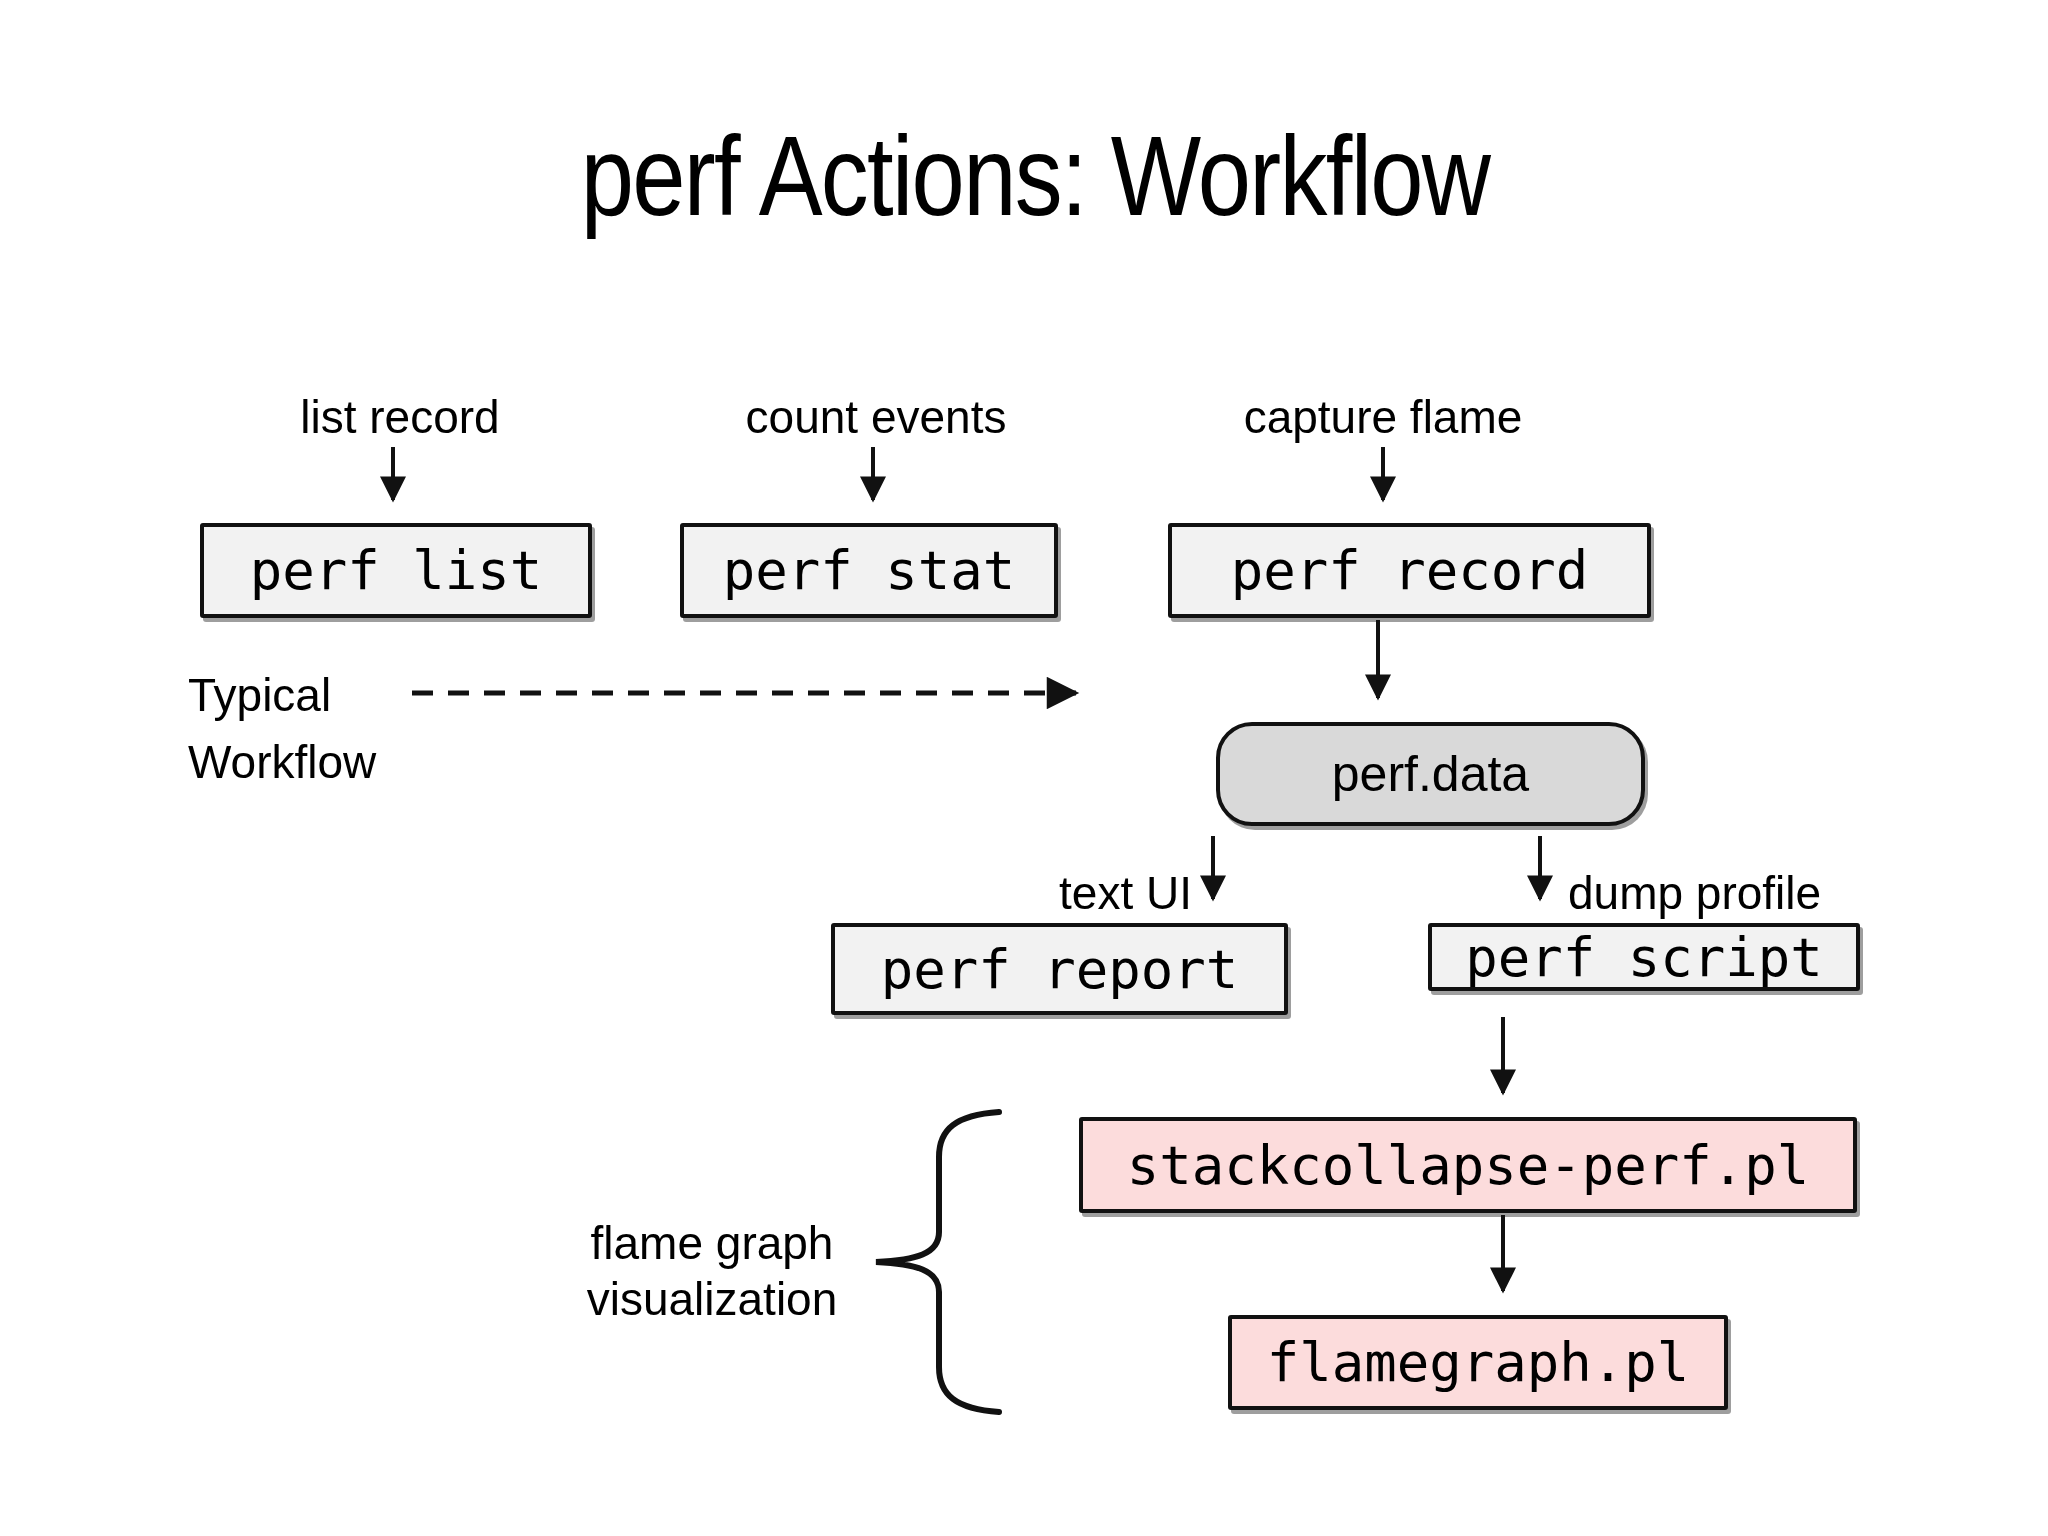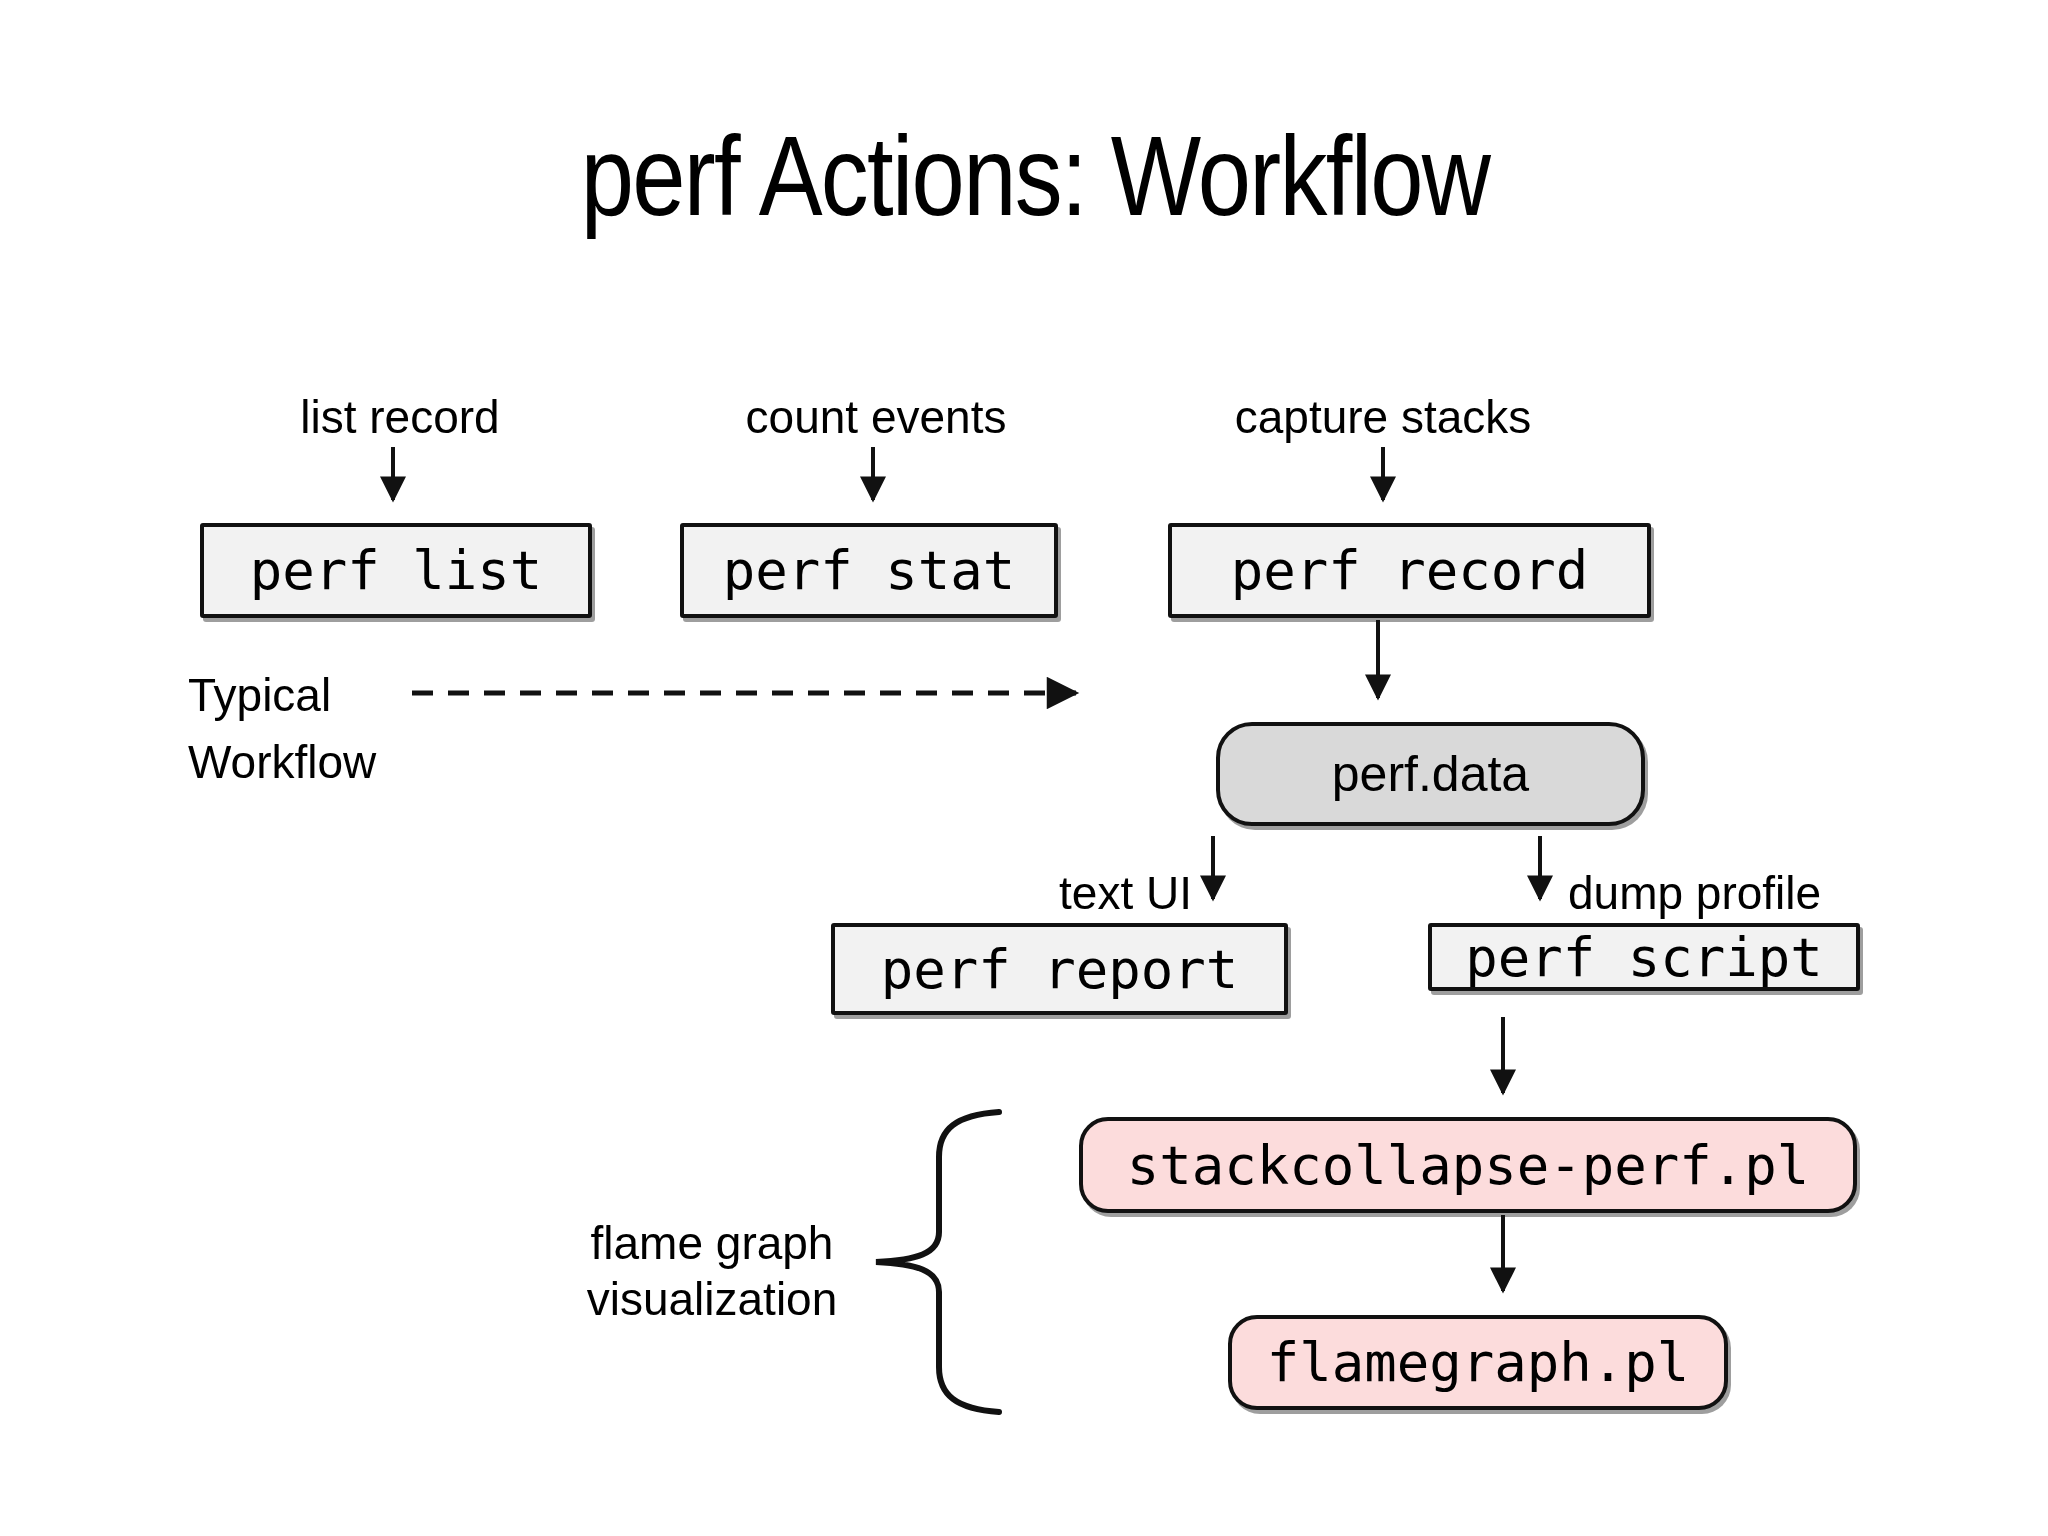--- a/index.html
+++ b/index.html
@@ -40,42 +40,42 @@
     white-space:nowrap;
     border-radius:3px;
     box-sizing:border-box;
   }
   .node.data{
     background:var(--data-box-fill);
     border-radius:36px;
     font-family:"Liberation Sans",sans-serif;
     font-size:50px;
   }
-  .node.pink{background:var(--flamegraph-box-fill);border-radius:29px;}
+  .node.pink{background:var(--flamegraph-box-fill);}
   .label{
     position:absolute;
     font-size:46px;
     white-space:nowrap;
   }
   .label.centered{transform:translate(-50%,-50%);}
   .label.right{transform:translate(-100%,-50%);}
   .label.left{transform:translate(0,-50%);}
   svg.overlay{position:absolute;left:0;top:0;width:2048px;height:1536px;pointer-events:none;}
   .brace-svg{position:absolute;left:866px;top:1106px;}
 </style>
 </head>
 <body>
 
 <div class="canvas">
 
   <div class="title">perf Actions: Workflow</div>
 
   <div class="label centered" style="left:400px;top:417px;">list record</div>
   <div class="label centered" style="left:876px;top:417px;">count events</div>
-  <div class="label centered" style="left:1383px;top:417px;">capture stacks</div>
+  <div class="label centered" style="left:1383px;top:417px;">capture flame</div>
 
   <div class="label left" style="left:188px;top:695px;">Typical</div>
   <div class="label left" style="left:188px;top:762px;">Workflow</div>
 
   <div class="label right" style="left:1192px;top:893px;">text UI</div>
   <div class="label left" style="left:1568px;top:893px;">dump profile</div>
 
   <div class="label centered" style="left:712px;top:1243px;">flame graph</div>
   <div class="label centered" style="left:712px;top:1299px;">visualization</div>
 

